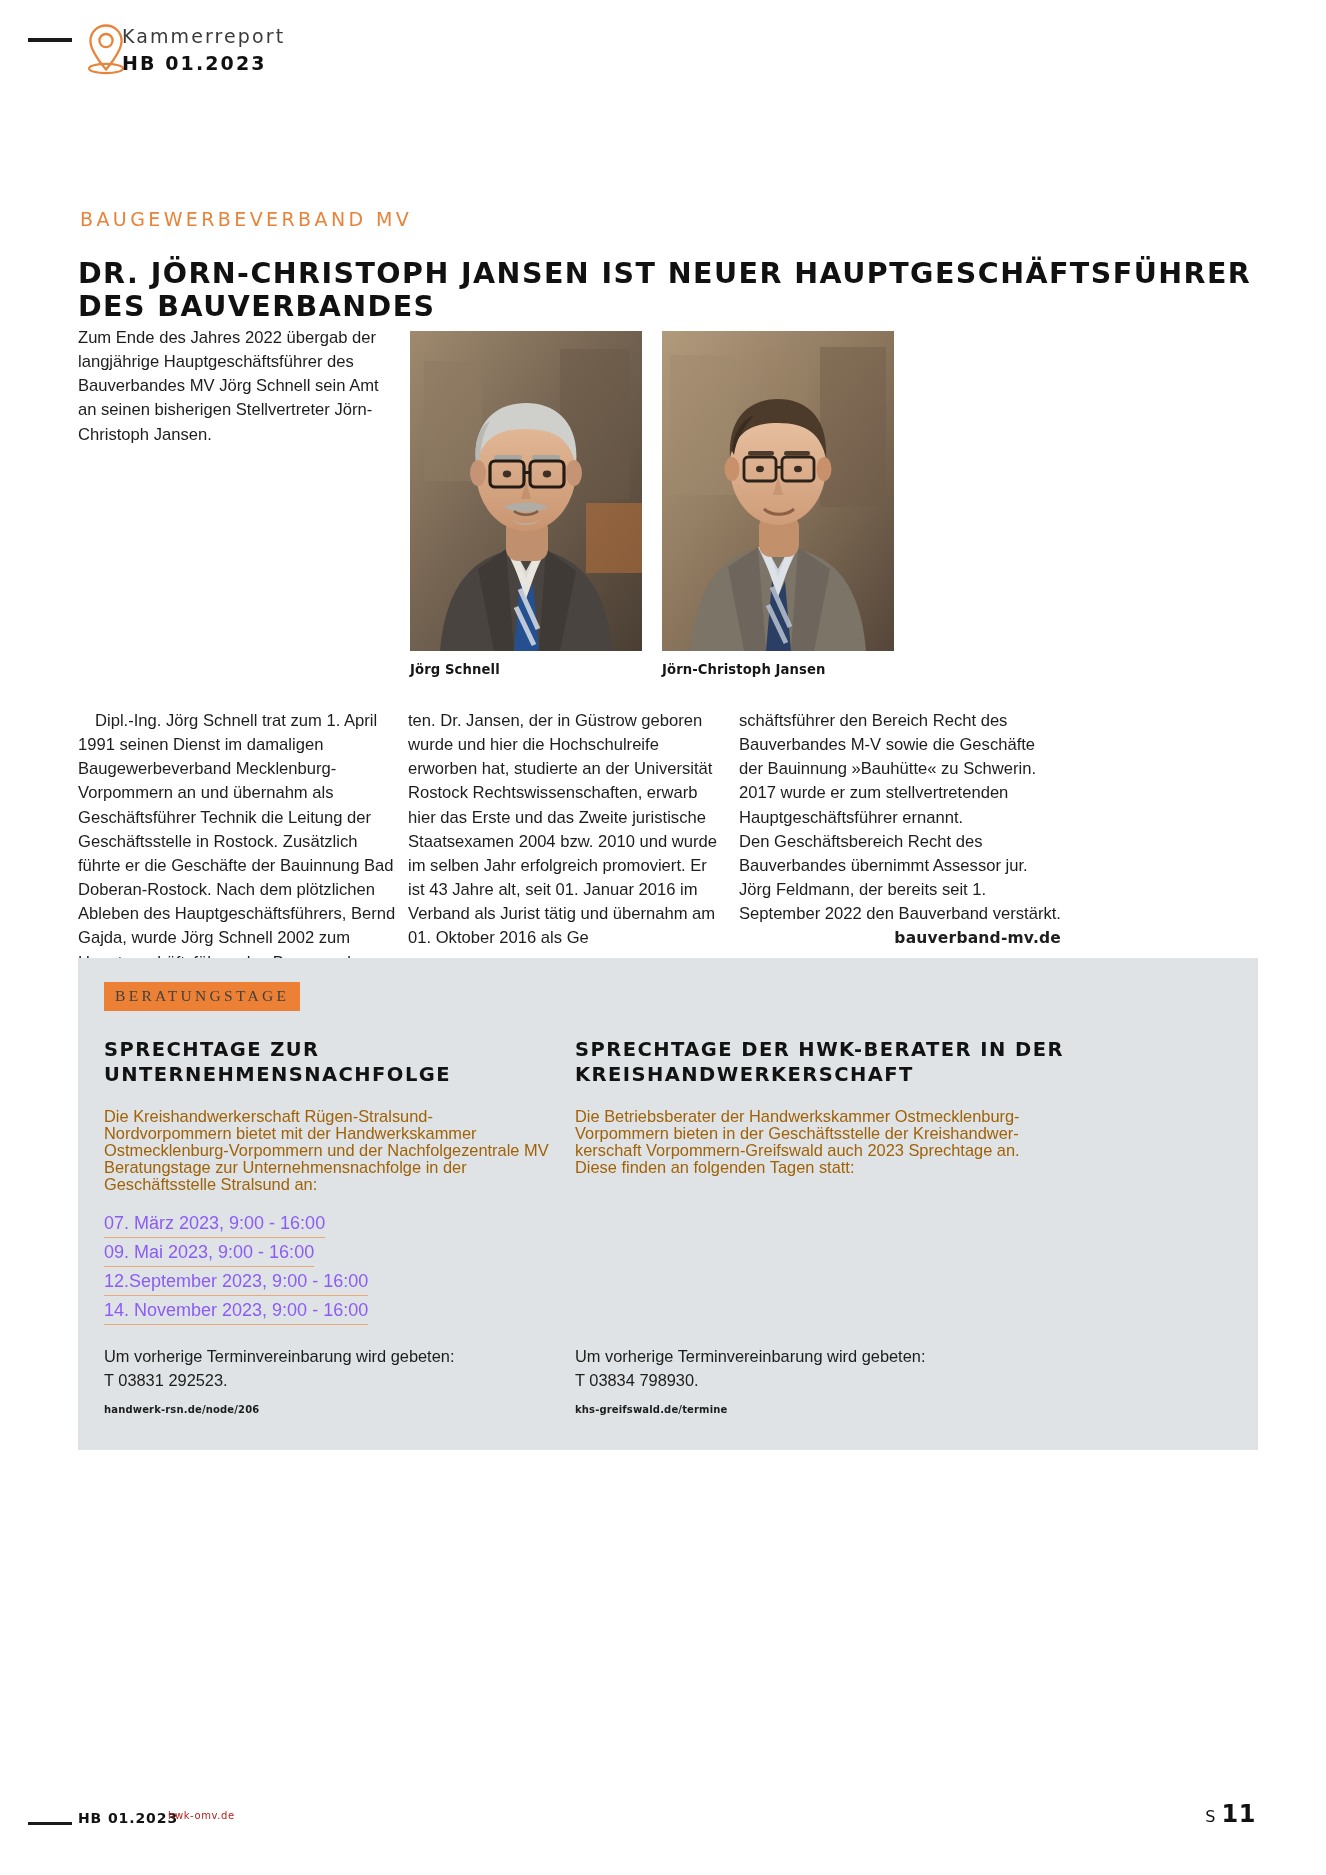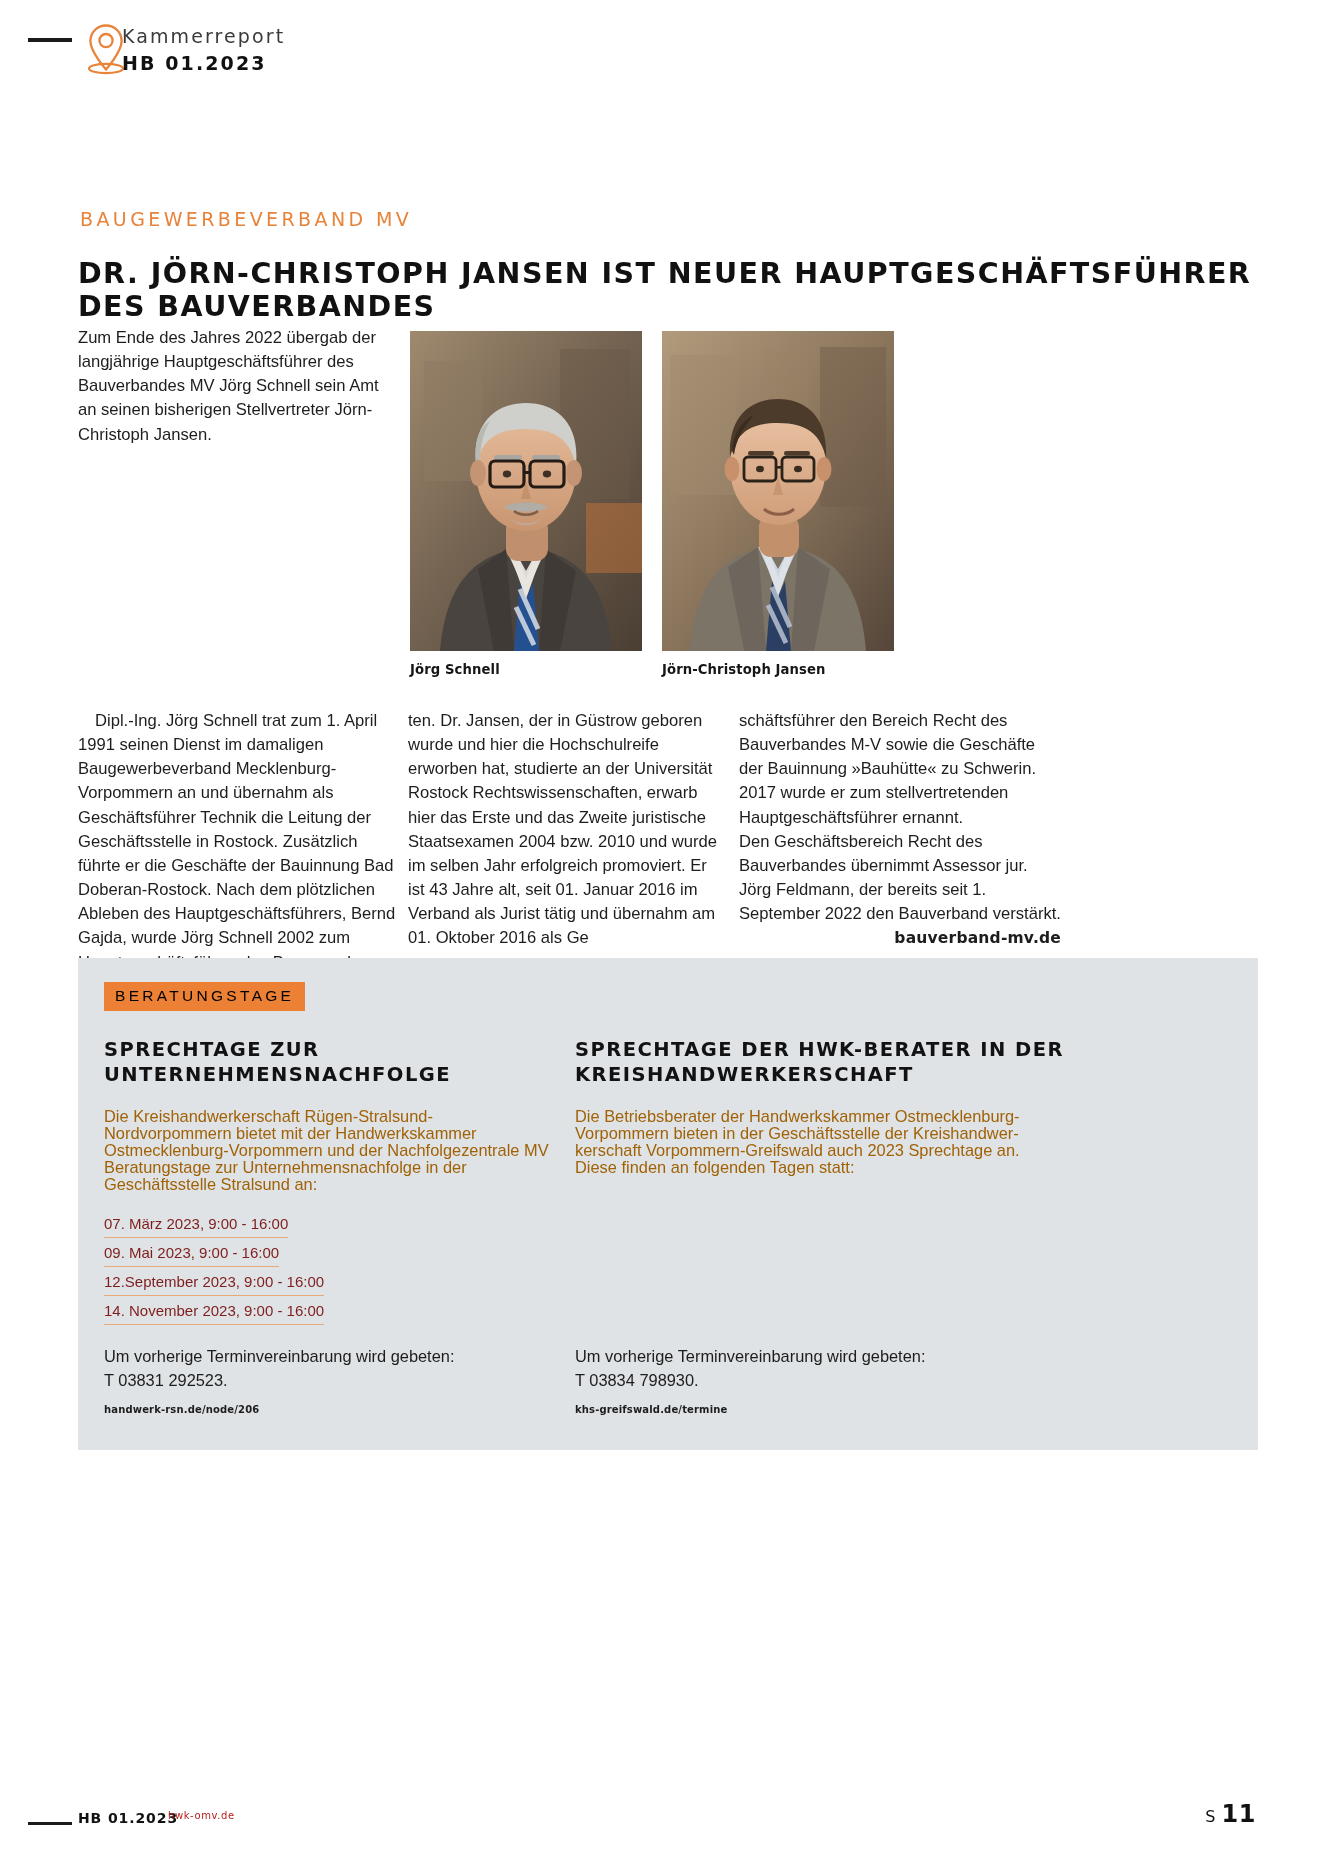--- a/index.html
+++ b/index.html
@@ -132,25 +132,25 @@
     top: 958px;
     width: 1180px;
     height: 492px;
     background: #dfe3e5;
   }
   .badge {
     position: absolute;
     left: 104px;
     top: 982px;
     background: #ec8034;
-    color: #000000;
+    color: #404040;
     font-size: 15.5px;
     letter-spacing: 3.3px;
     padding: 5px 11px 6px 11px;
-    font-family: Liberation Sans, sans-serif;
+    font-family: Liberation Serif, serif;
     font-weight: 400;
   }
   .sub-head {
     position: absolute;
     font-size: 19.5px;
     line-height: 25px;
     font-weight: 700;
     letter-spacing: 1.45px;
     color: #121212;
     font-family: "DejaVu Sans", sans-serif;
@@ -165,23 +165,23 @@
     color: #a16207;
     font-family: "Liberation Sans", sans-serif;
   }
   #pp-left  { left: 104px; top: 1108px; width: 452px; }
   #pp-right { left: 575px; top: 1108px; width: 480px; }
 
   .date-list { position: absolute; }
   #dl-left  { left: 104px; top: 1214px; }
   #dl-right { left: 575px; top: 1214px; }
   .date-item {
-    font-size: 15px;
+    font-size: 18px;
     line-height: 19px;
-    color: #7f1d1d;
+    color: #8b5cf6;
     font-family: "Liberation Sans", sans-serif;
     display: inline-block;
     border-bottom: 1.5px solid #e8a977;
     padding-bottom: 4px;
     margin-bottom: 5px;
   }
   .date-row { display: block; }
 
   .contact {
     position: absolute;

